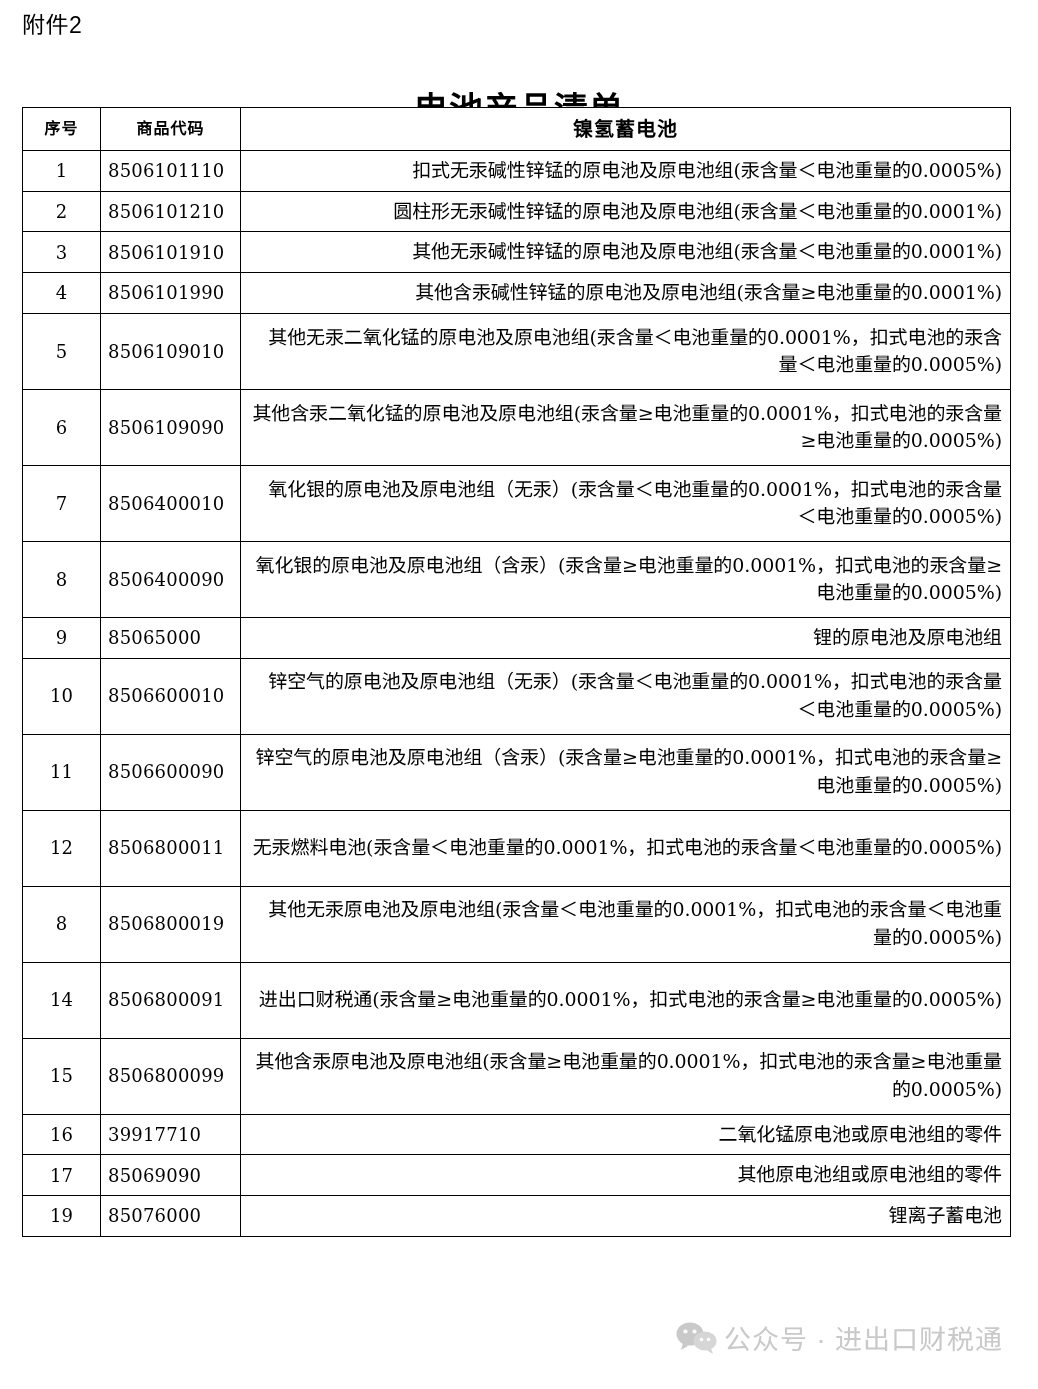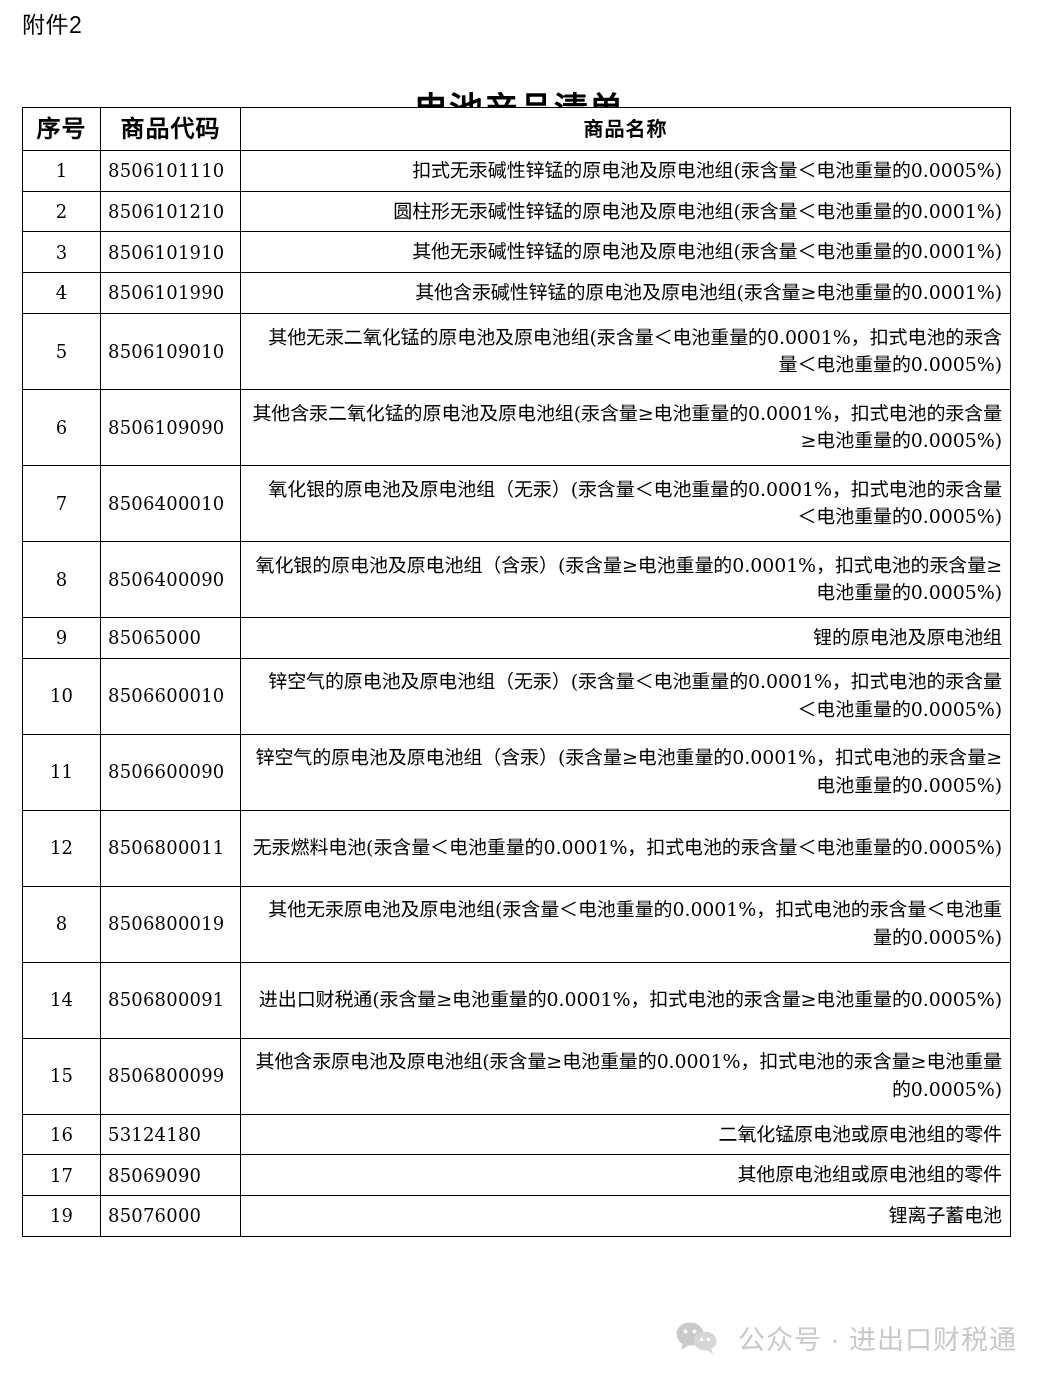--- a/index.html
+++ b/index.html
@@ -78,21 +78,21 @@
   }
 
   
   col.c-seq  { width: 78px; }
   col.c-code { width: 140px; }
   col.c-name { width: 770px; }
 
   thead th {
     font-family: "DejaVu Serif", "Liberation Serif", serif;
     font-weight: 700;
-    font-size: 24px;
+    font-size: 16px;
     text-align: center;
     height: 42px;
     line-height: 42px;
     letter-spacing: 1px;
   }
   thead th.h-name { font-size: 20px; }
 
   tbody td {
     font-size: 19px;
     line-height: 1.42;
@@ -123,21 +123,21 @@
   tbody tr.r-2line td { height: 76px; }
   tbody tr.r-2line td.name { vertical-align: middle; }
 
   
   .watermark {
     position: absolute;
     left: 676px;
     top: 1318px;
     display: flex;
     align-items: center;
-    gap: 20px;
+    gap: 6px;
     color: #c9c9c9;
     font-family: "Liberation Sans", "DejaVu Sans", sans-serif;
     font-size: 27px;
     letter-spacing: 1px;
     white-space: nowrap;
     pointer-events: none;
     z-index: 5;
   }
   .watermark .wechat-icon {
     display: inline-block;
@@ -161,21 +161,21 @@
     <table class="product-table">
       <colgroup>
         <col class="c-seq">
         <col class="c-code">
         <col class="c-name">
       </colgroup>
       <thead>
         <tr>
           <th class="h-seq">序号</th>
           <th class="h-code">商品代码</th>
-          <th class="h-name">商品名称</th>
+          <th class="h-name">镍氢蓄电池</th>
         </tr>
       </thead>
       <tbody id="table-body">
           <tr class="r-1line">
             <td class="seq">1</td>
             <td class="code">8506101110</td>
             <td class="name">扣式无汞碱性锌锰的原电池及原电池组(汞含量＜电池重量的0.0005%)</td>
           </tr>
           <tr class="r-1line">
             <td class="seq">2</td>
@@ -242,21 +242,21 @@
             <td class="code">8506800091</td>
             <td class="name">进出口财税通(汞含量≥电池重量的0.0001%，扣式电池的汞含量≥电池重量的0.0005%)</td>
           </tr>
           <tr class="r-2line">
             <td class="seq">15</td>
             <td class="code">8506800099</td>
             <td class="name">其他含汞原电池及原电池组(汞含量≥电池重量的0.0001%，扣式电池的汞含量≥电池重量的0.0005%)</td>
           </tr>
           <tr class="r-1line">
             <td class="seq">16</td>
-            <td class="code">53124180</td>
+            <td class="code">39917710</td>
             <td class="name">二氧化锰原电池或原电池组的零件</td>
           </tr>
           <tr class="r-1line">
             <td class="seq">17</td>
             <td class="code">85069090</td>
             <td class="name">其他原电池组或原电池组的零件</td>
           </tr>
           <tr class="r-1line">
             <td class="seq">19</td>
             <td class="code">85076000</td>

